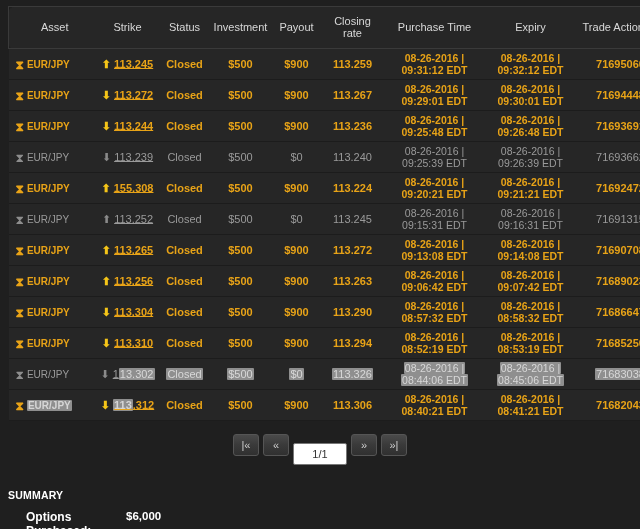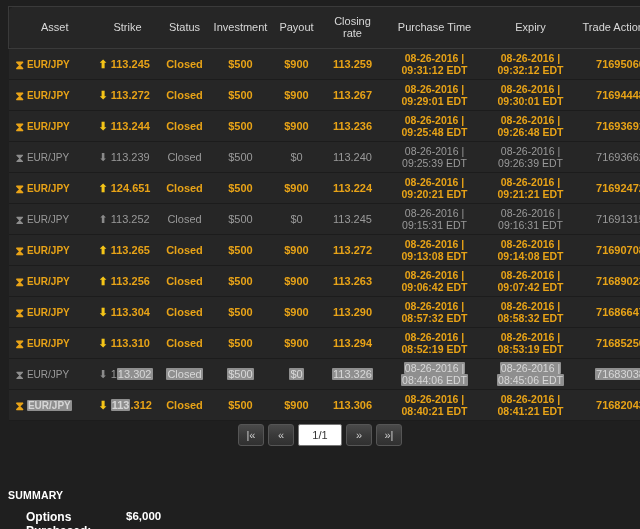--- a/index.html
+++ b/index.html
@@ -107,21 +107,21 @@
     color: #e8a317;
     margin-right: 3px;
     vertical-align: middle;
     line-height: 1;
   }
   .asset-name {
     vertical-align: middle;
     font-size: 10px;
   }
 
-  td.strike-cell { text-align: left; padding-left: 2px; }
+  td.strike-cell { text-align: center; padding-left: 2px; text-decoration: underline; }
   .arrow {
     display: inline-block;
     font-size: 11px;
     margin-right: 3px;
     color: #f5c518;
     vertical-align: middle;
   }
   .arrow.down { color: #f5c518; }
   .strike-val { vertical-align: middle; }
 
@@ -157,31 +157,32 @@
     color: #cfcfcf;
     font-size: 11px;
     display: flex;
     align-items: center;
     justify-content: center;
     font-family: "Liberation Sans", sans-serif;
     box-sizing: border-box;
     cursor: pointer;
   }
   .pg-page {
-    width: 44px;
+    width: 54px;
     height: 22px;
     background: #ffffff;
     border: 1px solid #777;
     border-radius: 2px;
     color: #333;
     font-size: 11px;
     display: flex;
     align-items: center;
     justify-content: center;
     box-sizing: border-box;
+    margin-top: 19px;
   }
 
   
   .summary {
     position: absolute;
     left: 8px;
     top: 458px;
     color: #ffffff;
   }
   .summary-title {
@@ -297,21 +298,21 @@
             <td>
               <div class="datecell">08-26-2016 |<span class="d2">09:25:39 EDT</span></div>
             </td>
             <td>
               <div class="datecell">08-26-2016 |<span class="d2">09:26:39 EDT</span></div>
             </td>
             <td>71693662</td>
           </tr>
           <tr>
             <td class="asset-cell"><span class="hourglass">⧗</span><span class="asset-name">EUR/JPY</span></td>
-            <td class="strike-cell"><span class="arrow up">⬆</span><span class="strike-val">124.651</span></td>
+            <td class="strike-cell"><span class="arrow up">⬆</span><span class="strike-val">155.308</span></td>
             <td>Closed</td>
             <td>$500</td>
             <td>$900</td>
             <td>113.224</td>
             <td>
               <div class="datecell">08-26-2016 |<span class="d2">09:20:21 EDT</span></div>
             </td>
             <td>
               <div class="datecell">08-26-2016 |<span class="d2">09:21:21 EDT</span></div>
             </td>

